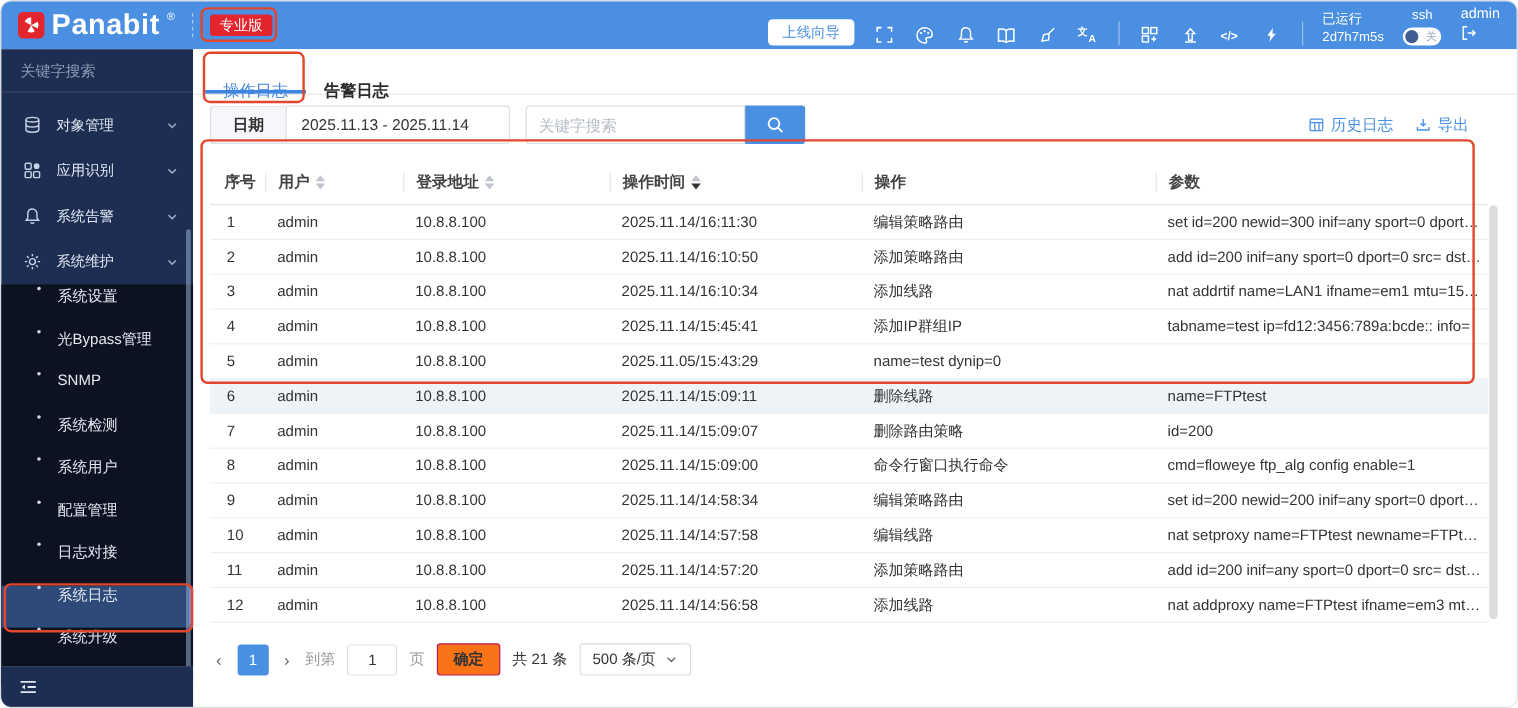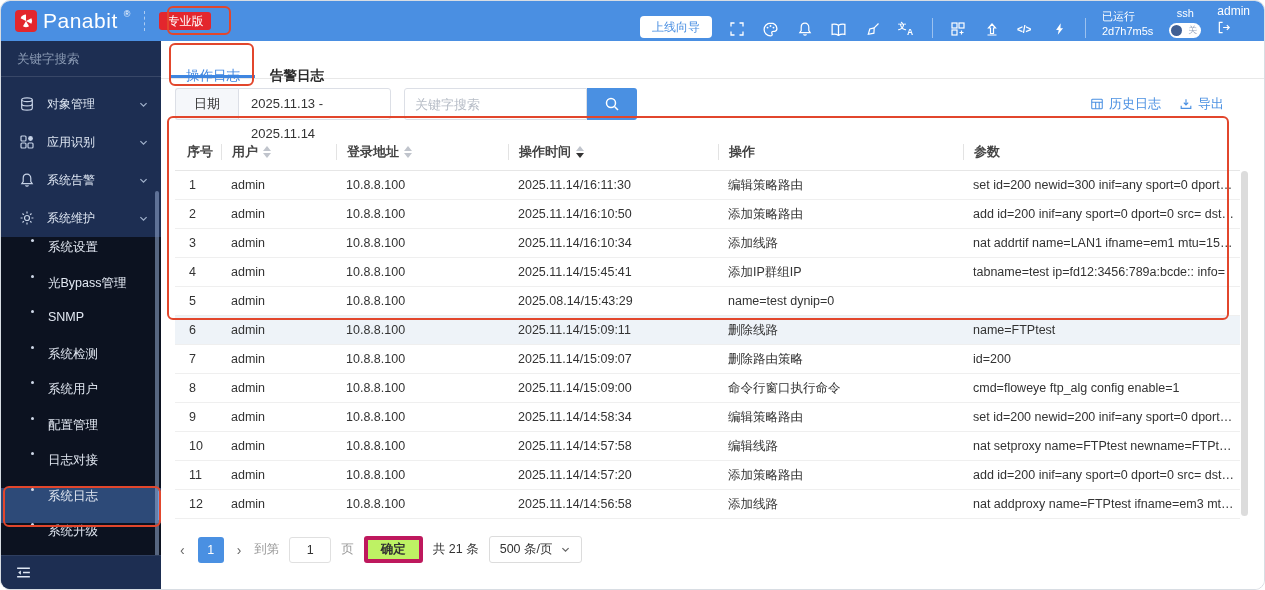--- a/index.html
+++ b/index.html
@@ -2,21 +2,21 @@
 <html><head>
 <meta charset="utf-8">
 <style>
 *{box-sizing:border-box;margin:0;padding:0}
 body{font-family:"Liberation Sans","DejaVu Sans",sans-serif;background:#fff;width:1265px;height:590px;overflow:hidden}
 .window{position:relative;width:1265px;height:590px;border:1px solid #d8dde3;border-radius:10px;overflow:hidden;background:#fff}
 
 .hdr{position:absolute;left:0;top:0;right:0;height:40px;background:#4a8fe2;display:flex;align-items:center;color:#fff;padding:0 14px}
 .logo{display:flex;align-items:flex-start;gap:6px}
 .logo-mark{width:22px;height:22px;background:#e3262d;border-radius:4px;display:flex;align-items:center;justify-content:center;margin-top:2px}
-.logo-text{font-size:21px;font-weight:normal;letter-spacing:.5px;line-height:26px}
+.logo-text{font-size:24px;font-weight:bold;letter-spacing:.5px;line-height:26px}
 .logo-reg{font-size:9px;margin-top:1px}
 .hdr-div{width:1px;height:20px;border-left:1px dashed rgba(255,255,255,.55);margin:0 14px}
 .badge{background:#e3262d;color:#fff;font-size:12px;padding:3px 8px;border-radius:3px;line-height:1}
 .hdr-right{margin-left:auto;display:flex;align-items:flex-end;gap:16px}
 .wizard{background:#fff;color:#4a8fe2;font-size:12px;padding:5px 12px;border-radius:4px;border:none;line-height:1;cursor:pointer}
 .icon{display:inline-flex;align-items:center;justify-content:center;line-height:0}
 .hicon{width:18px;height:18px;color:#fff;cursor:pointer}
 .vline{width:1px;height:20px;background:rgba(255,255,255,.45)}
 .stat{font-size:11px;line-height:1.35;text-align:left}
 .sshbox{font-size:11px;text-align:center;line-height:1.2}
@@ -45,22 +45,22 @@
 .side-bottom .icon{width:17px;height:17px;color:#dfe7f3;cursor:pointer}
 .side-scroll{position:absolute;left:154px;top:150px;width:4px;height:408px;background:rgba(150,172,208,.55);border-radius:2px}
 
 .main{position:absolute;left:160px;top:40px;right:0;bottom:0;background:#fff}
 .tabbar{display:flex;height:38px;border-bottom:1px solid #e8e8e8;padding-left:10px}
 .tab{position:relative;padding:16px 15px;line-height:38px;font-size:13.5px;color:#2b2b2b;font-weight:bold;cursor:pointer}
 .tab.active{color:#3f86e0;font-weight:normal}
 .tab.active::after{content:"";position:absolute;left:0;right:0;bottom:0;height:3px;background:#3f86e0}
 .filter{display:flex;align-items:center;padding:9px 40px 9px 14px}
 .igroup{display:flex}
-.ilabel{background:#f5f7fa;border:1px solid #dcdfe6;border-right:none;font-size:13px;color:#333;font-weight:normal;padding:0 18px;height:32px;line-height:30px;border-radius:3px 0 0 3px}
-.ivalue{border:1px solid #dcdfe6;background:#fff;font-size:13px;color:#333;height:32px;line-height:30px;padding:0 12px;width:153px;border-radius:0 3px 3px 0}
+.ilabel{background:#f5f7fa;border:1px solid #dcdfe6;border-right:none;font-size:13px;color:#333;font-weight:bold;padding:0 18px;height:32px;line-height:30px;border-radius:3px 0 0 3px}
+.ivalue{border:1px solid #dcdfe6;background:#fff;font-size:13px;color:#333;height:32px;line-height:30px;padding:0 12px;width:187px;border-radius:0 3px 3px 0}
 .kw{margin-left:13px;border:1px solid #dcdfe6;height:32px;width:183px;padding:0 10px;font-size:13px;color:#333;border-radius:3px 0 0 3px;outline:none}
 .kw::placeholder{color:#b6bcc6}
 .sbtn{width:50px;height:32px;background:#4a90e2;border:none;border-radius:0 3px 3px 0;display:flex;align-items:center;justify-content:center;cursor:pointer}
 .sbtn .icon{width:16px;height:16px;color:#fff}
 .flinks{margin-left:auto;display:flex;align-items:center;gap:18px}
 .flink{display:flex;align-items:center;gap:5px;color:#4a90e2;font-size:13px;cursor:pointer}
 .flink .icon{width:14px;height:14px}
 
 .tbl{margin:4px 24px 0 14px}
 .t-head,.t-row{display:grid;grid-template-columns:46px 115px 172px 210px 245px 1fr;align-items:center}
@@ -76,21 +76,21 @@
 .t-row{height:29px;border-bottom:1px solid #efefef;font-size:12.5px;color:#333}
 .t-row.hl{background:#eef3f8}
 .td{padding-left:10px;white-space:nowrap;overflow:hidden;text-overflow:clip}
 .td.seq{padding-left:14px}
 
 .pager{display:flex;align-items:center;gap:10px;padding:17px 0 0 16px;font-size:12.5px;color:#333}
 .pg-arrow{color:#666;font-size:14px;cursor:pointer;padding:0 3px}
 .pg-cur{width:26px;height:26px;background:#4a90e2;color:#fff;border-radius:3px;display:flex;align-items:center;justify-content:center;font-size:12.5px;cursor:pointer}
 .pg-muted{color:#999}
 .pg-input{width:42px;height:26px;border:1px solid #e0e0e0;border-radius:3px;text-align:center;font-size:12.5px;color:#333;outline:none}
-.pg-btn{height:27px;padding:0 13px;background:#bef264;border:4px solid #be185d;border-radius:3px;font-size:12.5px;font-weight:bold;color:#333;cursor:pointer}
+.pg-btn{height:27px;padding:0 13px;background:#f97316;border:1px solid #be185d;border-radius:3px;font-size:12.5px;font-weight:bold;color:#333;cursor:pointer}
 .pg-size{height:27px;padding:0 10px;border:1px solid #dcdcdc;border-radius:3px;display:flex;align-items:center;gap:7px;cursor:pointer}
 .pg-size .icon{width:11px;height:11px;color:#666}
 
 .anno{position:absolute;border:2px solid #e2462c;border-radius:6px;pointer-events:none}
 .anno-badge{left:166px;top:5px;width:64px;height:29px}
 .anno-tab{left:168px;top:42px;width:85px;height:43px}
 .anno-table{left:166px;top:115px;width:1062px;height:204px}
 .anno-side{left:2px;top:485px;width:158px;height:41px}
 .main-scroll{position:absolute;left:1240px;top:170px;width:7px;height:345px;background:#dcdcdc;border-radius:4px}
 </style>
@@ -430,21 +430,21 @@
             <div class="td user">admin</div>
             <div class="td addr">10.8.8.100</div>
             <div class="td time">2025.11.14/15:45:41</div>
             <div class="td op">添加IP群组IP</div>
             <div class="td params">tabname=test ip=fd12:3456:789a:bcde:: info=</div>
           </div>
           <div class="t-row">
             <div class="td seq">5</div>
             <div class="td user">admin</div>
             <div class="td addr">10.8.8.100</div>
-            <div class="td time">2025.08.14/15:43:29</div>
+            <div class="td time">2025.11.05/15:43:29</div>
             <div class="td params">name=test dynip=0</div>
           </div>
           <div class="t-row hl">
             <div class="td seq">6</div>
             <div class="td user">admin</div>
             <div class="td addr">10.8.8.100</div>
             <div class="td time">2025.11.14/15:09:11</div>
             <div class="td op">删除线路</div>
             <div class="td params">name=FTPtest</div>
           </div>

